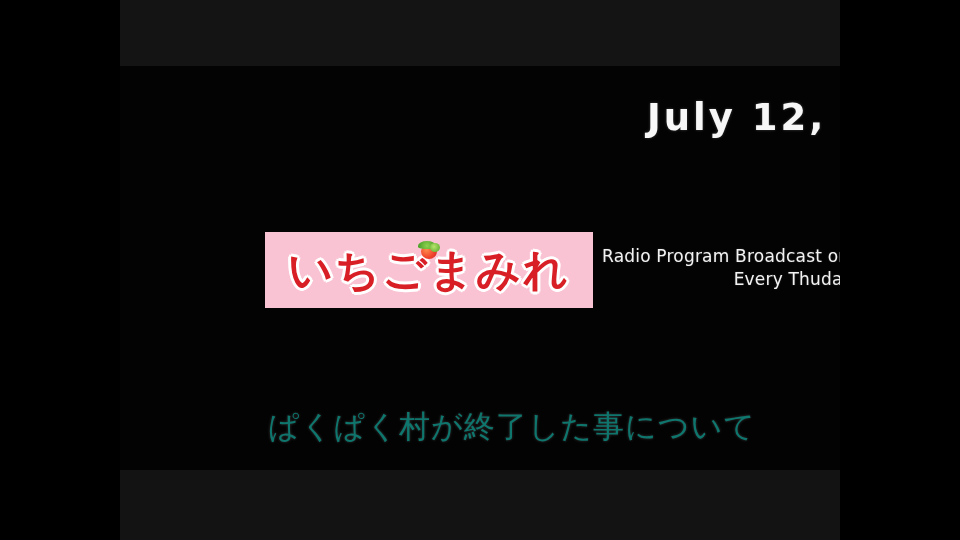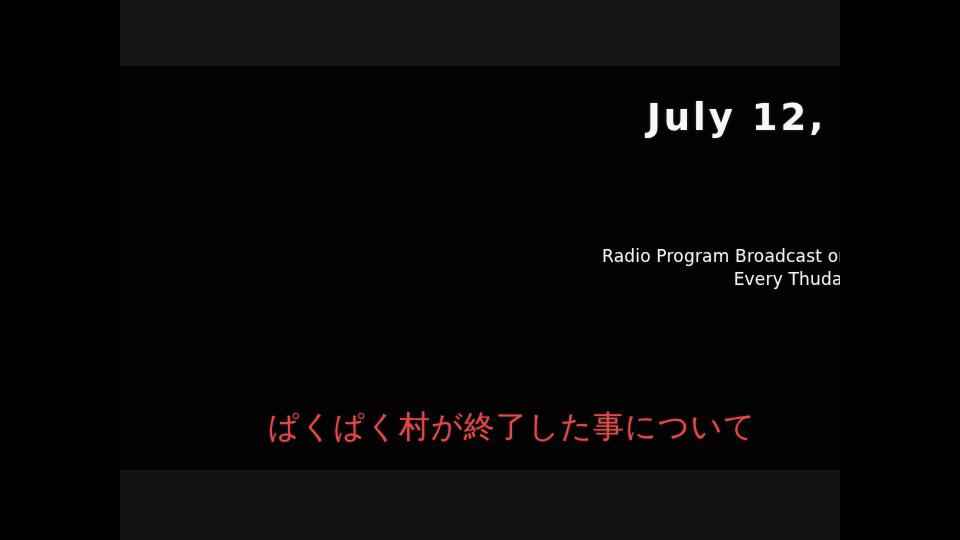--- a/index.html
+++ b/index.html
@@ -202,38 +202,48 @@
 
   
   .subtitle {
     position: absolute;
     left: 148px;
     top: 406px;
     font-family: "DejaVu Sans", sans-serif;
     font-size: 31px;
     line-height: 40px;
     letter-spacing: 1px;
-    color: #ef4444;
+    color: #0f766e;
     white-space: nowrap;
     text-shadow: 0 0 3px rgba(255,255,255,0.22);
   }
 </style>
 </head>
 <body>
 
 <div class="stage">
 
   <div class="video-area">
     <div class="band-top"></div>
     <div class="band-mid"></div>
     <div class="band-bottom"></div>
 
 
     <div class="date-text">July 12, 2018</div>
 
+    <div class="logo-box">
+      <div class="logo-inner">
+        <span class="logo-text">いちごまみれ</span>
+        <span class="strawberry">
+          <span class="berry"></span>
+          <span class="leaf"></span>
+          <span class="leaf2"></span>
+        </span>
+      </div>
+    </div>
 
     <div class="broadcast">
       <div class="line1">Radio Program Broadcast on</div>
       <div class="line2">Every Thuday MidNight</div>
     </div>
 
     <div class="subtitle">ぱくぱく村が終了した事について</div>
   </div>
 
   <div class="pillar pillar-left"></div>

